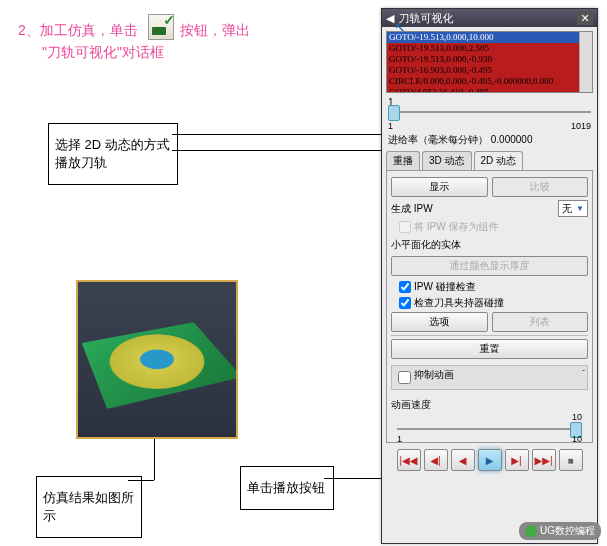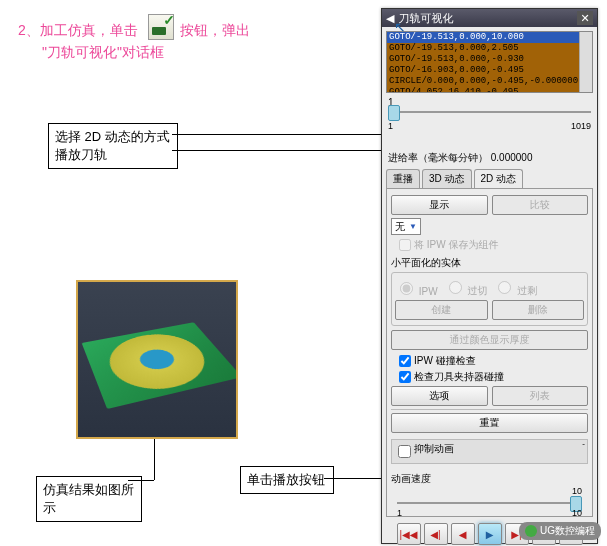--- a/index.html
+++ b/index.html
@@ -1,25 +1,25 @@
 <!DOCTYPE html>
 <html><head>
 <meta charset="utf-8">
 <style>
 body{margin:0;font-family:"Microsoft YaHei","SimSun",sans-serif;font-size:12px;background:#fff;width:607px;height:546px;position:relative;overflow:hidden}
 .doc-text{position:absolute;font-size:14px;color:#ec4899}
 .icon-btn{display:inline-block;width:24px;height:24px;background:linear-gradient(#f8f8f0,#e0e0d0);border:1px solid #999;vertical-align:middle;position:relative}
 .icon-btn::before{content:"";position:absolute;left:3px;top:12px;width:14px;height:8px;background:#2a6e2a;border-radius:1px}
 .icon-btn::after{content:"✓";position:absolute;right:-2px;top:-3px;color:#2a8a2a;font-size:14px;font-weight:bold}
-.callout{position:absolute;border:1px solid #000;padding:4px 6px;font-size:13px;background:#fff;line-height:1.4}
+.callout{position:absolute;border:1px solid #000;padding:12px 6px;font-size:13px;background:#fff;line-height:1.4}
 .arrow-line{position:absolute;background:#000;height:1px}
 .dialog{position:absolute;left:381px;top:8px;width:215px;height:534px;border:1px solid #333;background:#ececec;box-shadow:0 0 3px rgba(0,0,0,.3)}
 .titlebar{height:18px;background:linear-gradient(#5a5a6a,#3a3a4a);color:#fff;display:flex;align-items:center;padding:0 4px;font-size:11px}
 .titlebar .close{margin-left:auto;width:16px;height:14px;background:#555;text-align:center;line-height:14px;cursor:pointer}
-.listbox{margin:4px;height:60px;background:#a16207;border:1px solid #888;overflow-y:auto;font-size:9px;font-family:Liberation Mono, monospace;line-height:11px;position:relative}
+.listbox{margin:4px;height:60px;background:#b91c1c;border:1px solid #888;overflow-y:auto;font-size:9px;font-family:Liberation Serif, serif;line-height:11px;position:relative}
 .listbox .line{white-space:pre;padding:0 2px}
 .listbox .sel{background:#2a5ab8;color:#fff}
 .sb{position:absolute;right:0;top:0;bottom:0;width:12px;background:#ddd;border-left:1px solid #aaa}
 .slider-row{margin:2px 6px;position:relative;height:26px}
 .slider-track{position:absolute;left:0;right:0;top:14px;height:2px;background:#999}
 .slider-thumb{position:absolute;top:8px;width:10px;height:14px;background:#a8d8e8;border:1px solid #4898b8;border-radius:2px}
 .feedrate{margin:0 6px;font-size:10px}
 .tabs{display:flex;margin:4px 4px 0}
 .tab{border:1px solid #999;border-bottom:none;padding:2px 6px;font-size:10px;background:#ddd;margin-right:2px;border-radius:3px 3px 0 0}
 .tab.active{background:#ececec}
@@ -93,56 +93,46 @@
     <div class="line">GOTO/4.052,16.410,-0.495</div>
     <div class="sb"></div>
   </div>
   <div class="slider-row">
     <div style="position:absolute;left:0;top:0;font-size:10px">1</div>
     <div class="slider-track"></div>
     <div class="slider-thumb" style="left:0"></div>
     <div style="position:absolute;left:0;bottom:-8px;font-size:9px">1</div>
     <div style="position:absolute;right:0;bottom:-8px;font-size:9px">1019</div>
   </div>
-  <div class="feedrate" style="margin-top:28px">
+  <div class="feedrate" style="margin-top:10px">
     <span>进给率（毫米每分钟）</span>
     <span>0.000000</span>
   </div>
   <div class="tabs">
     <div class="tab">重播</div>
     <div class="tab">3D 动态</div>
     <div class="tab active">2D 动态</div>
   </div>
   <div class="panel">
     <div class="btn-row">
       <div class="btn">显示</div>
       <div class="btn dis">比较</div>
     </div>
     <div class="field">
+      <label>生成 IPW</label>
       <div class="select">
           <span>无</span>
           <span class="arr">▼</span>
         </div>
     </div>
     <div class="chk" style="color:#aaa">
         <input type="checkbox" disabled="" style="">
         <span>将 IPW 保存为组件</span>
       </div>
     <div class="section-lbl">小平面化的实体</div>
-    <div style="border:1px solid #bbb;padding:3px;border-radius:3px">
-      <div class="radio-row dis">
-        <label><input type="radio" checked="" disabled="" style=""> <span>IPW</span></label>
-        <label><input type="radio" disabled="" style=""> <span>过切</span></label>
-        <label><input type="radio" disabled="" style=""> <span>过剩</span></label>
-      </div>
-      <div class="btn-row">
-        <div class="btn dis">创建</div>
-        <div class="btn dis">删除</div>
-      </div>
-    </div>
     <div class="btn dis" style="margin:4px 0">通过颜色显示厚度</div>
     <div class="chk">
         <input type="checkbox" checked="" style="">
         <span>IPW 碰撞检查</span>
       </div>
     <div class="chk">
         <input type="checkbox" checked="" style="">
         <span>检查刀具夹持器碰撞</span>
       </div>
     <div class="btn-row">

